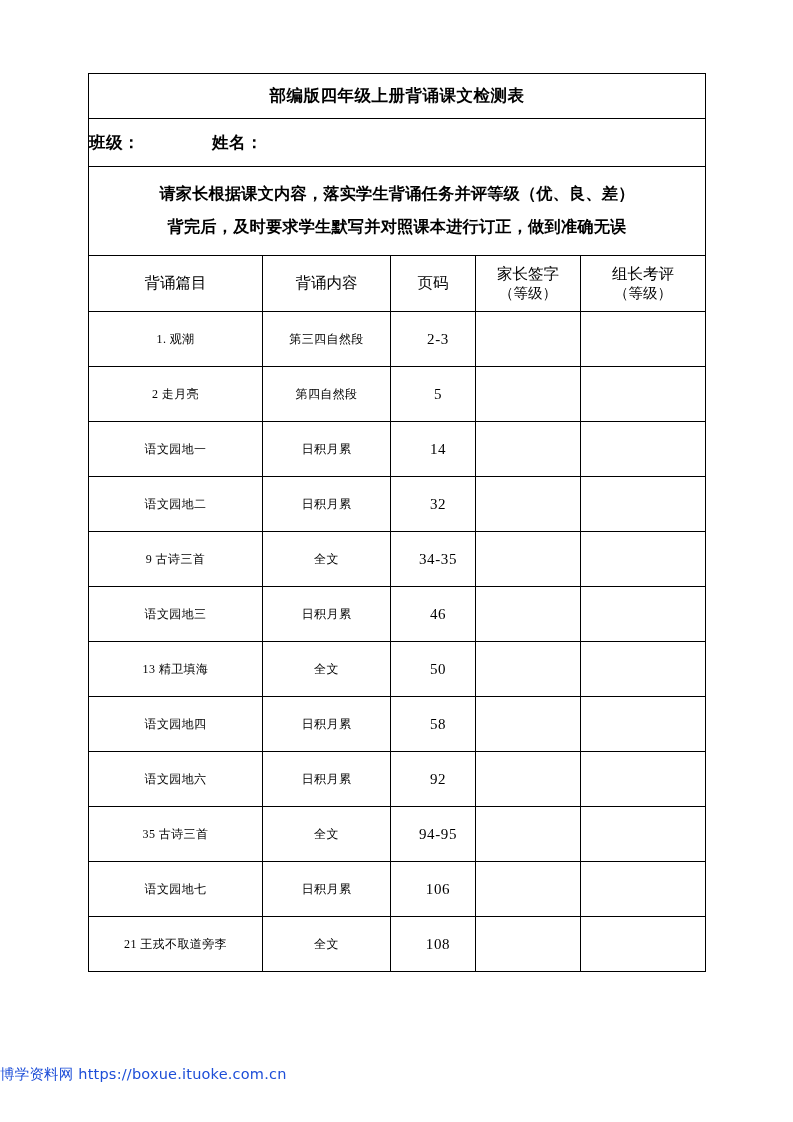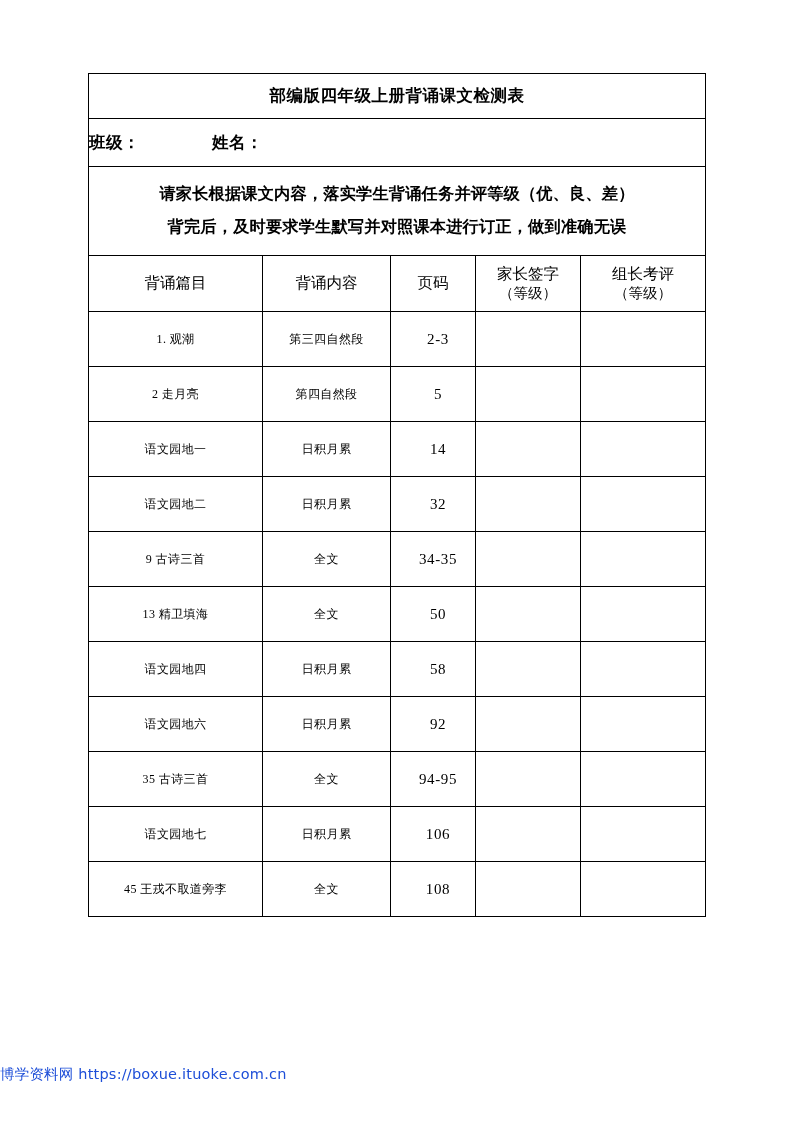--- a/index.html
+++ b/index.html
@@ -214,20 +214,27 @@
         <td class="blank-cell"></td>
       </tr>
       <tr>
         <td class="data-cell">9  古诗三首</td>
         <td class="data-cell">全文</td>
         <td class="data-cell num">34-35</td>
         <td class="blank-cell"></td>
         <td class="blank-cell"></td>
       </tr>
       <tr>
+        <td class="data-cell">语文园地三</td>
+        <td class="data-cell">日积月累</td>
+        <td class="data-cell num">46</td>
+        <td class="blank-cell"></td>
+        <td class="blank-cell"></td>
+      </tr>
+      <tr>
         <td class="data-cell">13  精卫填海</td>
         <td class="data-cell">全文</td>
         <td class="data-cell num">50</td>
         <td class="blank-cell"></td>
         <td class="blank-cell"></td>
       </tr>
       <tr>
         <td class="data-cell">语文园地四</td>
         <td class="data-cell">日积月累</td>
         <td class="data-cell num">58</td>
@@ -249,21 +256,21 @@
         <td class="blank-cell"></td>
       </tr>
       <tr>
         <td class="data-cell">语文园地七</td>
         <td class="data-cell">日积月累</td>
         <td class="data-cell num">106</td>
         <td class="blank-cell"></td>
         <td class="blank-cell"></td>
       </tr>
       <tr>
-        <td class="data-cell">45  王戎不取道旁李</td>
+        <td class="data-cell">21  王戎不取道旁李</td>
         <td class="data-cell">全文</td>
         <td class="data-cell num">108</td>
         <td class="blank-cell"></td>
         <td class="blank-cell"></td>
       </tr>
 
     </tbody>
   </table>
 
   <div class="watermark">博学资料网 https://boxue.ituoke.com.cn</div>

